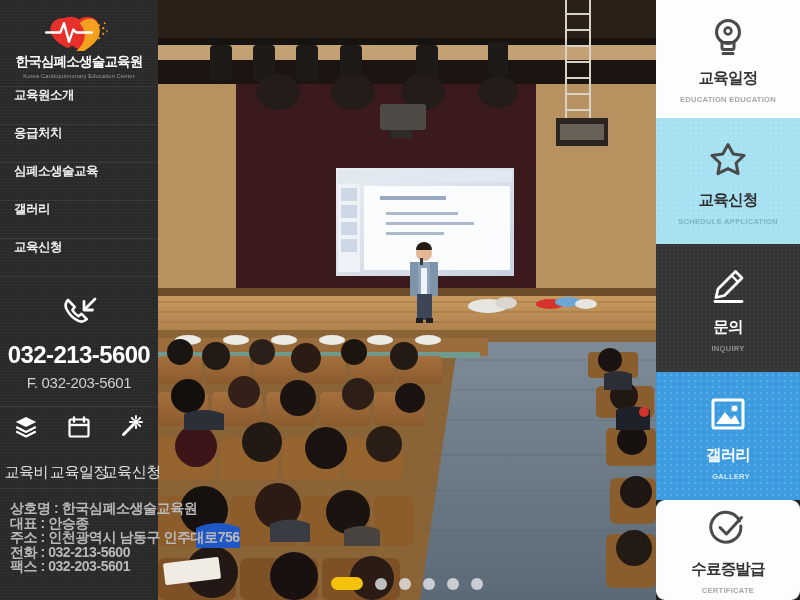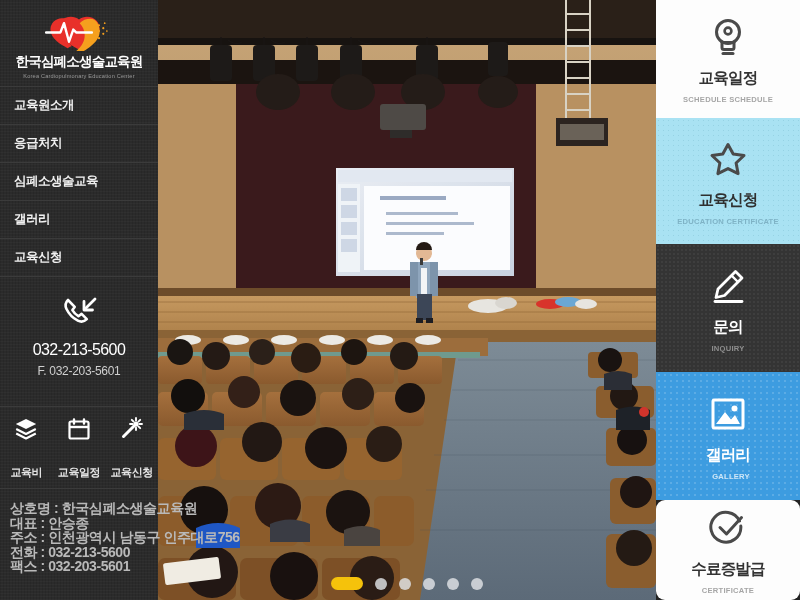--- a/index.html
+++ b/index.html
@@ -32,53 +32,53 @@
     color: #fff; font-size: 13.5px; font-weight: bold;
     letter-spacing: -0.8px; margin-top: 2px; white-space: nowrap;
   }
   .logo-en {
     color: #9a9a9a; font-size: 5.6px; letter-spacing: .2px;
     margin-top: 2px; white-space: nowrap;
   }
 
   .nav { width: 100%; border-top: 1px solid #3b3b3b; }
   .nav-item {
-    height: 38px; display: flex; align-items: center;
+    height: 38px; display: flex; align-items: flex-start;
     padding-left: 14px;
     color: #f0f0f0; font-size: 12.5px; font-weight: bold;
     letter-spacing: -0.5px;
     border-bottom: 1px solid #3b3b3b;
     cursor: pointer;
   }
 
   .contact {
     padding-top: 18px; text-align: center;
     border-bottom: 1px solid #3b3b3b; padding-bottom: 16px;
     height: 130px;
   }
   .phone-ico { display:block; margin: 0 auto 12px; }
   .tel {
-    color: #fff; font-size: 16px; font-weight: normal;
+    color: #fff; font-size: 24px; font-weight: bold;
     letter-spacing: -0.6px;
   }
-  .fax { color: #cfcfcf; font-size: 12px; margin-top: 5px; letter-spacing: -0.3px; }
+  .fax { color: #cfcfcf; font-size: 15px; margin-top: 5px; letter-spacing: -0.3px; }
 
   .quick {
     display: flex; height: 82px; align-items: center;
     justify-content: space-around;
     border-bottom: 1px solid #3b3b3b;
   }
   .quick-item {
     display: flex; flex-direction: column;
     align-items: center; cursor: pointer; width: 50px;
   }
   .quick-ico { height: 26px; display:flex; align-items:center; }
   .quick-label {
-    color: #e4e4e4; font-size: 11px; margin-top: 23px;
-    font-weight: bold; letter-spacing: -0.4px; white-space: nowrap;
+    color: #e4e4e4; font-size: 15px; margin-top: 23px;
+    font-weight: normal; letter-spacing: -0.4px; white-space: nowrap;
   }
 
   .footinfo { padding: 12px 0 0 10px; }
   .footinfo div {
     color: #b9b9b9; font-size: 14px; line-height: 14.6px;
     letter-spacing: -0.45px; white-space: nowrap; font-weight: bold;
   }
 
   
   .hero {
@@ -492,31 +492,31 @@
     <div class="rcard light" style="height:118px;">
       <span class="ico">
         <svg width="34" height="40" viewBox="0 0 34 40">
           <circle cx="17" cy="15" r="11.5" fill="none" stroke="#4a4a4a" stroke-width="3"></circle>
           <circle cx="17" cy="14" r="3.4" fill="none" stroke="#4a4a4a" stroke-width="2.6"></circle>
           <path d="M11 25.5h12v5a2 2 0 0 1-2 2h-8a2 2 0 0 1-2-2z" fill="none" stroke="#4a4a4a" stroke-width="3"></path>
           <path d="M12 36.5h10" stroke="#4a4a4a" stroke-width="3" stroke-linecap="round"></path>
         </svg>
       </span>
       <span class="rkr">교육일정</span>
-      <span class="ren">SCHEDULE SCHEDULE</span>
+      <span class="ren">EDUCATION EDUCATION</span>
     </div>
 
     <div class="rcard cyan" style="height:126px;">
       <span class="ico">
         <svg width="38" height="36" viewBox="0 0 38 36">
           <path d="M19 3.5 24.2 13l10.8 1.5-7.9 7.5 2 10.6L19 27.6 8.9 32.6l2-10.6L3 14.5 13.8 13z" fill="none" stroke="#4a4a4a" stroke-width="3" stroke-linejoin="round"></path>
         </svg>
       </span>
       <span class="rkr">교육신청</span>
-      <span class="ren">EDUCATION CERTIFICATE</span>
+      <span class="ren">SCHEDULE APPLICATION</span>
     </div>
 
     <div class="rcard dark" style="height:128px;">
       <span class="ico">
         <svg width="38" height="38" viewBox="0 0 38 38">
           <path d="M26.5 4.5 33 11 15.5 28.5 7 30.5l2-8.5z" fill="none" stroke="#ffffff" stroke-width="2.8" stroke-linejoin="round"></path>
           <path d="M22.5 8.5 29 15" stroke="#ffffff" stroke-width="2.4"></path>
           <path d="M6 34.5h27" stroke="#ffffff" stroke-width="2.8" stroke-linecap="round"></path>
         </svg>
       </span>

